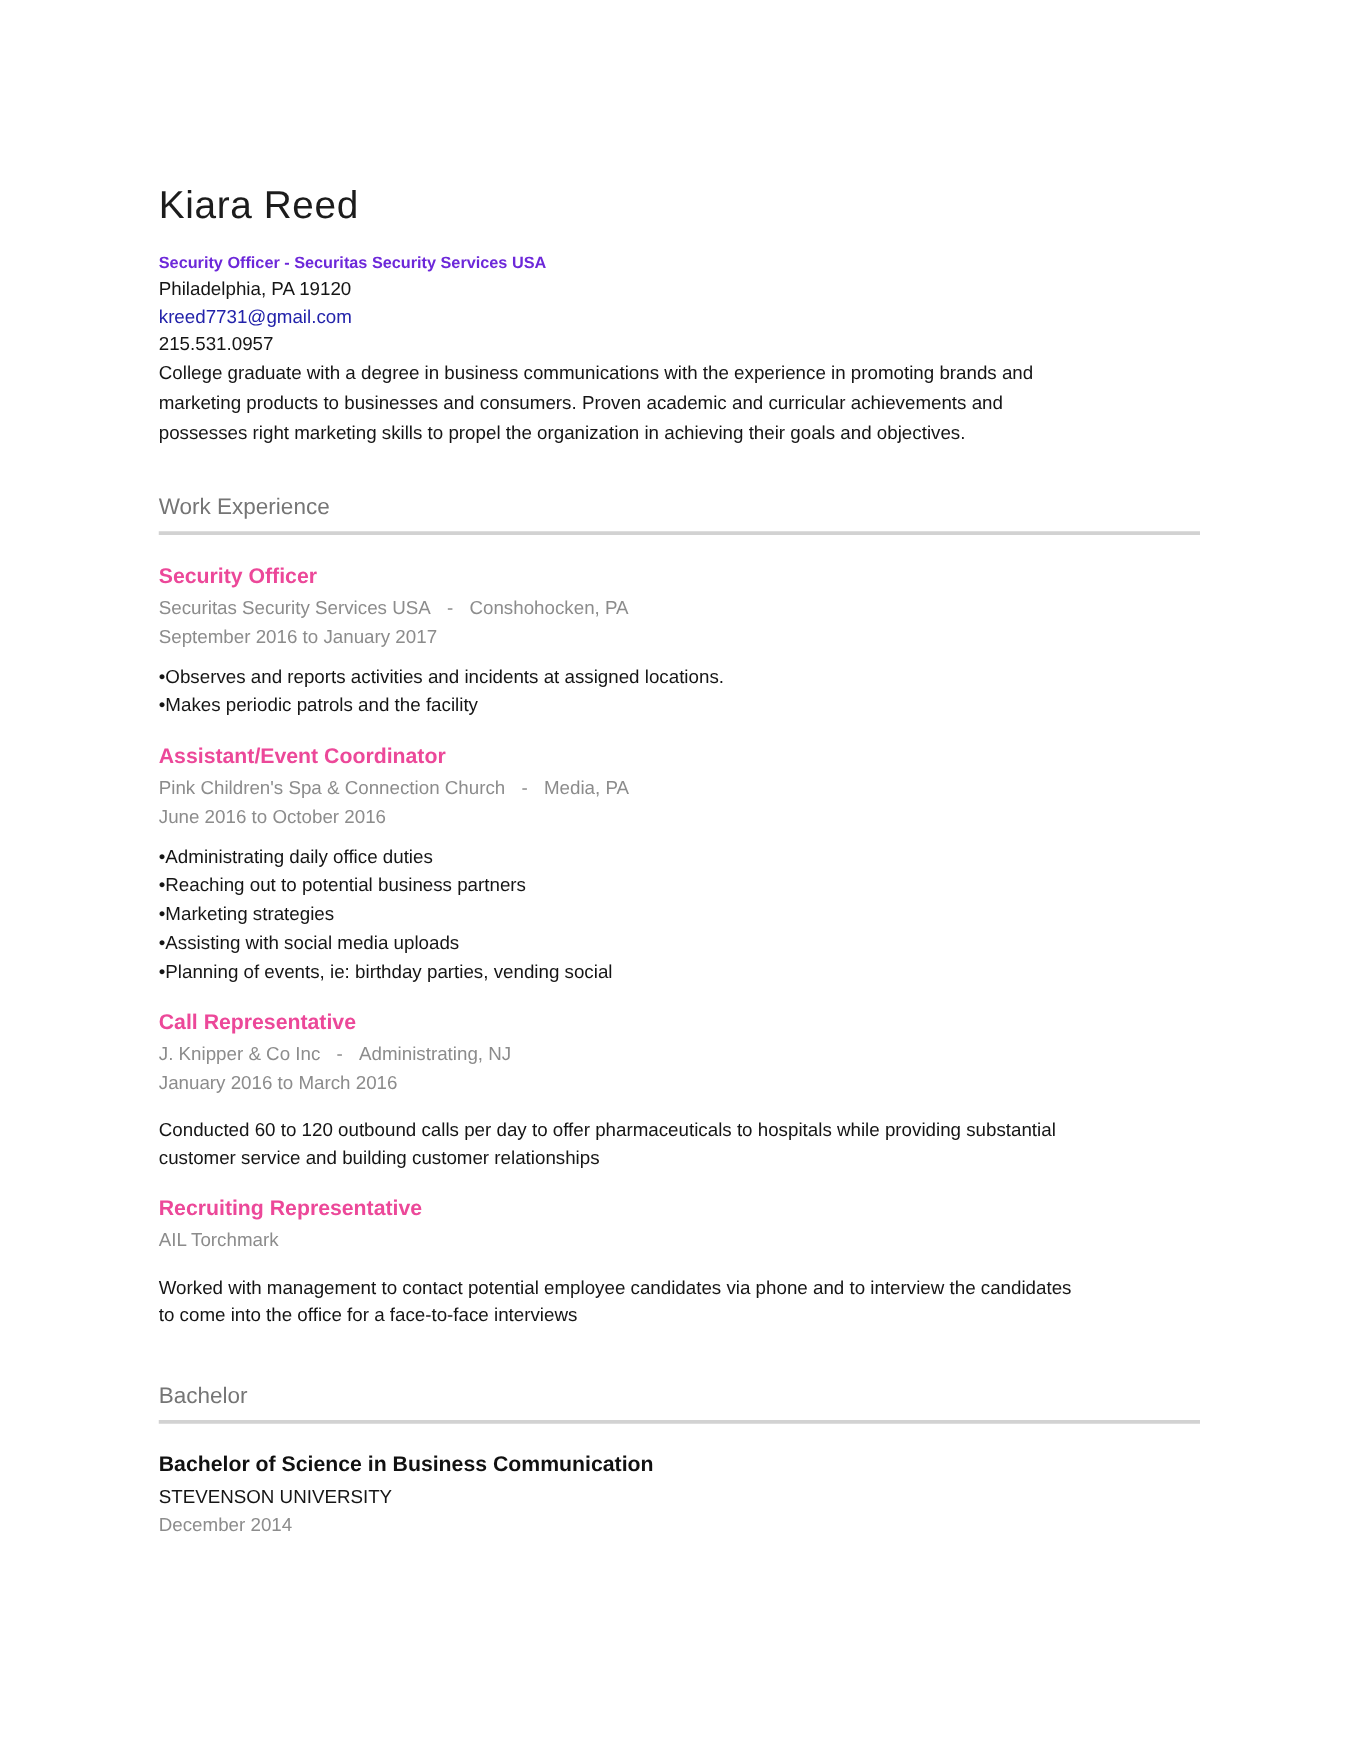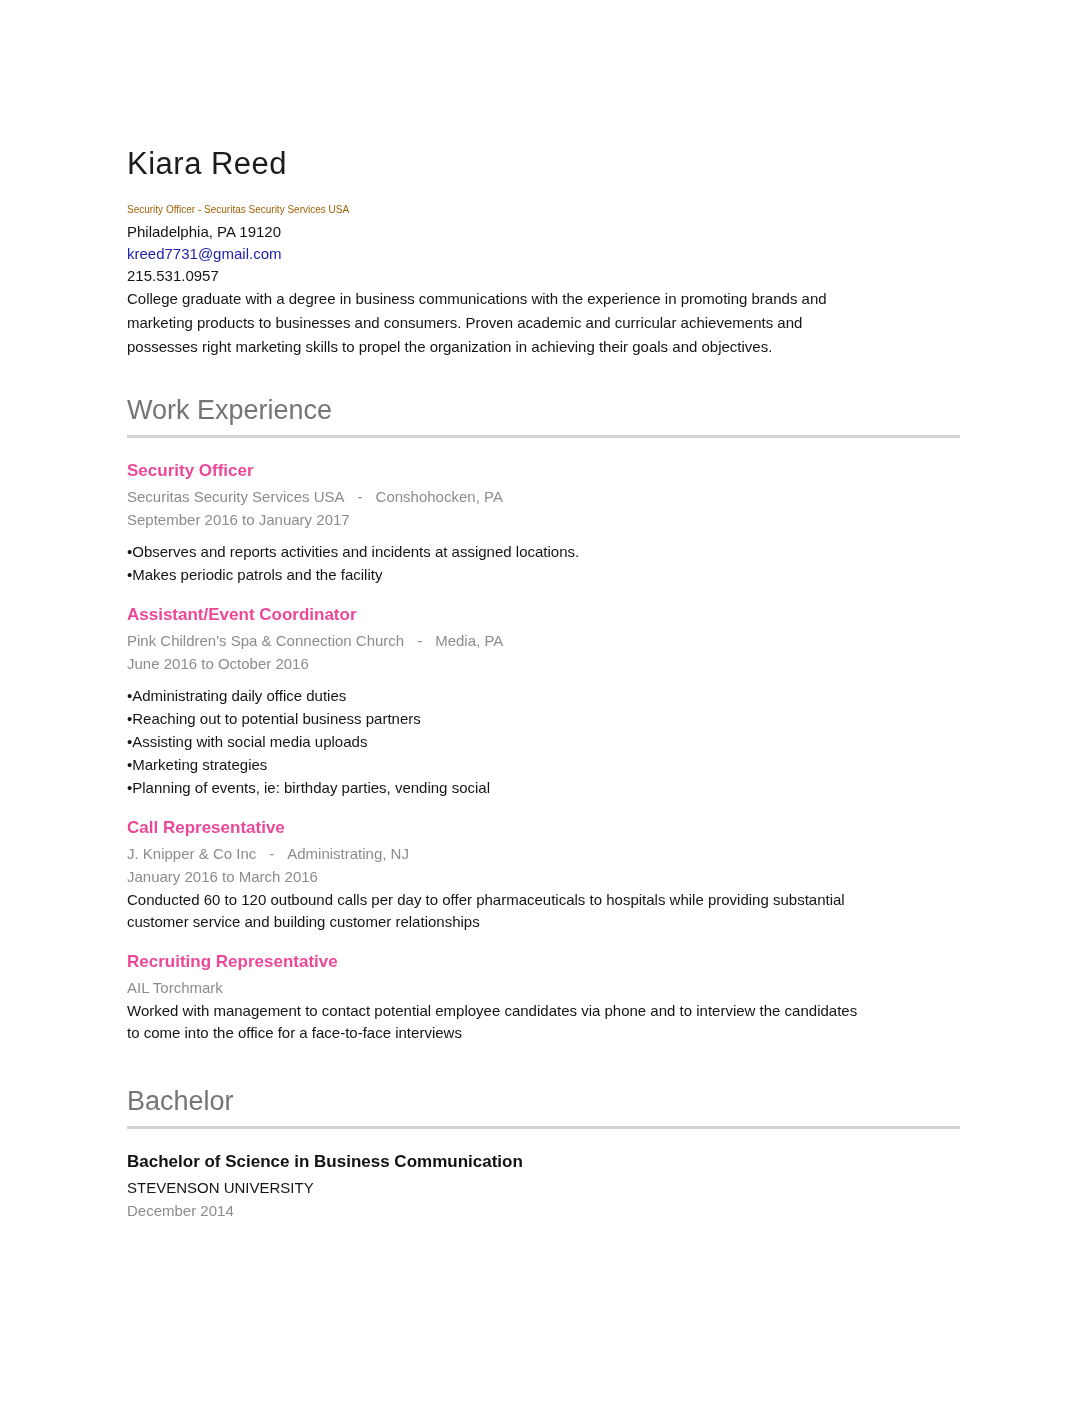--- a/index.html
+++ b/index.html
@@ -19,23 +19,23 @@
 
   
   .name {
     font-size: 31px;
     font-weight: 400;
     color: #1c1c1c;
     letter-spacing: 0.5px;
     margin-bottom: 17px;
   }
   .headline {
-    font-size: 10px;
-    font-weight: 400;
-    color: #a16207;
+    font-size: 13px;
+    font-weight: 700;
+    color: #6d28d9;
     line-height: 22px;
   }
   .contact-line {
     font-size: 15px;
     line-height: 22px;
     color: #151515;
   }
   .email-link {
     color: #2222aa;
     text-decoration: none;
@@ -45,21 +45,21 @@
     font-size: 15px;
     line-height: 24px;
     color: #151515;
     max-width: 834px;
   }
 
   
   .section { margin-top: 36px; }
   .section.education { margin-top: 42px; }
   .section-title {
-    font-size: 27px;
+    font-size: 18px;
     font-weight: 400;
     color: #757575;
     margin-bottom: 9px;
   }
   .section-rule {
     height: 3px;
     background: #d2d2d2;
     width: 833px;
     margin-bottom: 21px;
   }
@@ -83,21 +83,21 @@
     list-style: none;
     margin-top: 9px;
   }
   .bullets li {
     font-size: 15px;
     line-height: 23px;
     color: #151515;
   }
   .bullets li::before { content: "\2022 "; }
   .job-desc {
-    margin-top: 1px;
+    margin-top: 16px;
     font-size: 15px;
     line-height: 22px;
     color: #151515;
     max-width: 820px;
   }
 
   
   .edu-degree {
     font-size: 17px;
     font-weight: 700;
@@ -146,22 +146,22 @@
       </ul>
     </div>
 
     <div class="job">
       <div class="job-title">Assistant/Event Coordinator</div>
       <div class="job-meta"><span>Pink Children's Spa &amp; Connection Church</span><span class="sep">-</span><span>Media, PA</span></div>
       <div class="job-meta">June 2016 to October 2016</div>
       <ul class="bullets">
         <li>Administrating daily office duties</li>
         <li>Reaching out to potential business partners</li>
+        <li>Marketing strategies</li>
         <li>Assisting with social media uploads</li>
-        <li>Marketing strategies</li>
         <li>Planning of events, ie: birthday parties, vending social</li>
       </ul>
     </div>
 
     <div class="job">
       <div class="job-title">Call Representative</div>
       <div class="job-meta"><span>J. Knipper &amp; Co Inc</span><span class="sep">-</span><span>Administrating, NJ</span></div>
       <div class="job-meta">January 2016 to March 2016</div>
       <p class="job-desc">Conducted 60 to 120 outbound calls per day to offer pharmaceuticals to hospitals while providing substantial customer service and building customer relationships</p>
     </div>

